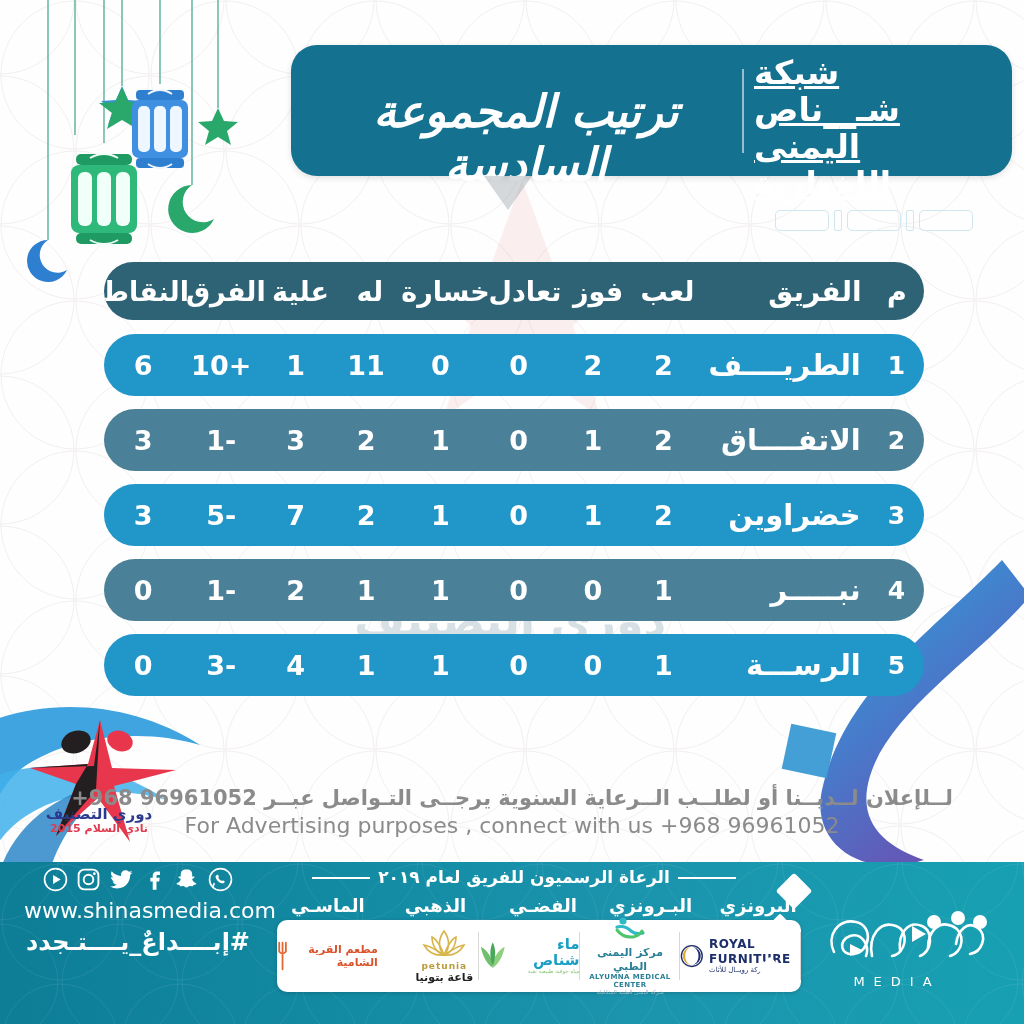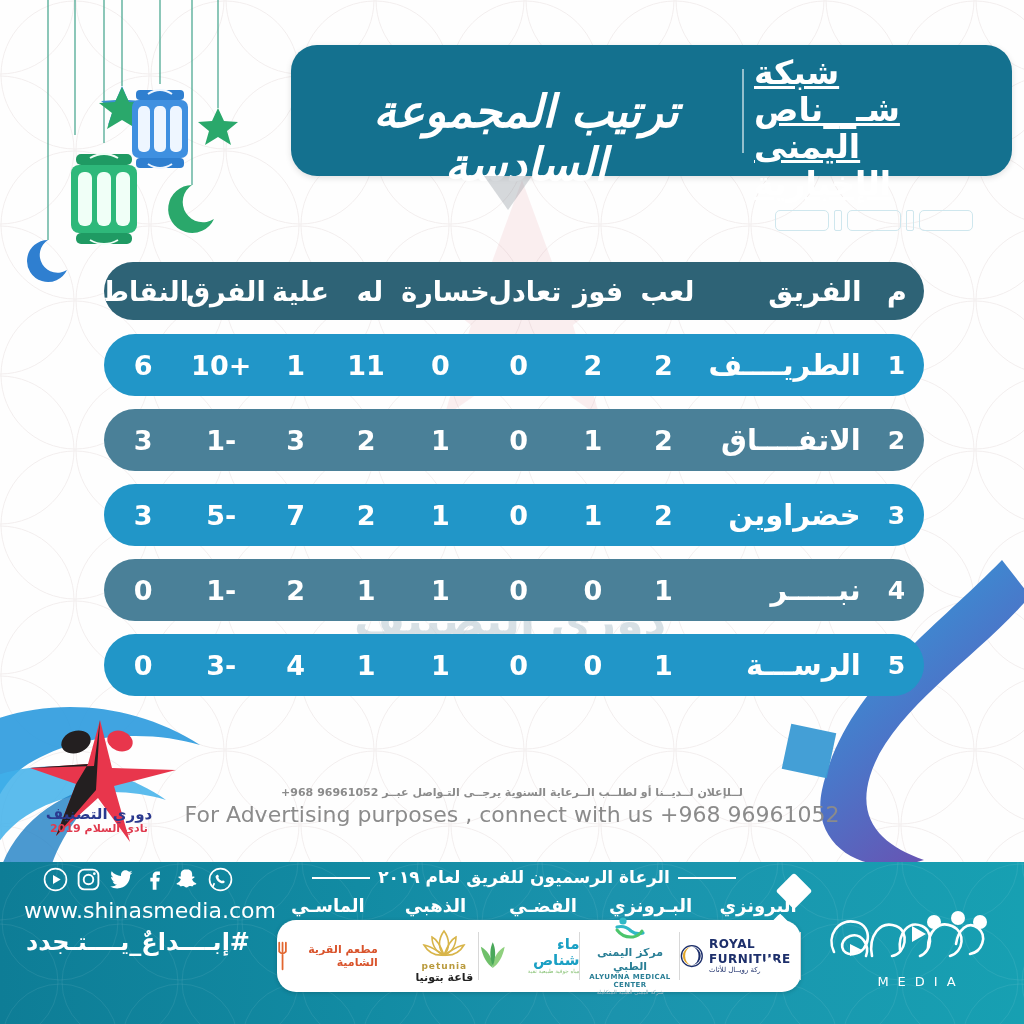--- a/index.html
+++ b/index.html
@@ -71,21 +71,21 @@
   .c{display:flex;align-items:center;justify-content:center;height:100%;font-size:27px;font-weight:600;}
   .c-rank{width:58px;font-size:25px;}
   .c-team{width:170px;justify-content:flex-start;padding-right:8px;font-size:29px;font-weight:700;}
   .c-num{width:74px;}
   .c-num.wide{width:82px;}
   .row.head .c{font-size:27px;font-weight:700;}
   .row.head .c-team{font-size:28px;}
 
   
   .adv{position:absolute;left:0;top:786px;width:1024px;text-align:center;color:#8b8b8b;}
-  .adv-ar{font-size:11px;font-weight:700;letter-spacing:.2px;}
+  .adv-ar{font-size:21px;font-weight:700;letter-spacing:.2px;}
   .adv-en{font-size:22px;font-weight:400;margin-top:3px;direction:ltr;}
 
   
   .footer{
     position:absolute;left:0;top:862px;width:1024px;height:162px;
     background:linear-gradient(90deg,#0e7d96 0%,#128ba3 35%,#1b93ad 60%,#17a0b2 100%);
     overflow:hidden;
   }
   .footer-pattern{position:absolute;inset:0;opacity:.25;}
 
@@ -95,40 +95,40 @@
   }
   .sp-line{display:inline-block;width:58px;height:1.6px;background:#ffffff;vertical-align:middle;margin:0 8px;}
   .tiers{
     position:absolute;left:286px;top:30px;width:514px;height:26px;
     display:flex;flex-direction:row-reverse;align-items:center;color:#ffffff;font-size:18px;font-weight:700;gap:24px;
   }
   .tier{flex:1;text-align:center;}
 
   .logo-strip{
     position:absolute;left:277px;top:58px;width:524px;height:72px;
-    background:#ffffff;border-radius:19px;display:flex;flex-direction:row-reverse;align-items:flex-start;
+    background:#ffffff;border-radius:10px;display:flex;flex-direction:row-reverse;align-items:flex-start;
     box-shadow:0 1px 4px rgba(0,0,0,.18);
   }
   .logo-cell{flex:1;height:100%;display:flex;align-items:center;justify-content:center;gap:5px;position:relative;}
   .logo-cell + .logo-cell::after{
     content:"";position:absolute;right:0;top:12px;height:48px;width:1px;background:#d8d8d8;
   }
   .lg-ar{font-size:11px;font-weight:700;line-height:1.22;}
   .lg-en{font-size:7px;font-weight:700;letter-spacing:.4px;}
   .lg-sub{font-size:5.5px;line-height:1.2;}
 
   
   .social{position:absolute;left:30px;top:4px;width:215px;display:flex;gap:7px;align-items:center;justify-content:center;}
   .si{width:26px;height:26px;display:flex;align-items:center;justify-content:center;}
   .site{position:absolute;left:24px;top:36px;width:228px;text-align:center;color:#ffffff;font-size:22px;direction:ltr;}
   .hashtag{position:absolute;left:24px;top:66px;width:228px;text-align:center;color:#ffffff;font-size:24px;font-weight:700;}
 
   .media-logo{position:absolute;right:28px;top:16px;width:180px;height:120px;}
   .media-word{
-    position:absolute;right:28px;top:112px;width:150px;text-align:center;color:#ffffff;
+    position:absolute;right:52px;top:112px;width:150px;text-align:center;color:#ffffff;
     font-size:13px;letter-spacing:9px;direction:ltr;
   }
   .diamonds{position:absolute;right:205px;top:10px;width:60px;height:150px;}
   .dm{position:absolute;background:#ffffff;transform:rotate(45deg);border-radius:3px;}
 
   
   .tlogo{position:absolute;left:8px;top:706px;width:190px;height:150px;}
   .tlogo-text{position:absolute;left:24px;top:805px;width:150px;text-align:center;}
   .tl1{font-size:15px;font-weight:700;color:#2b3a8f;letter-spacing:.2px;}
   .tl2{font-size:11px;font-weight:700;color:#e03a4e;margin-top:-1px;}
@@ -325,21 +325,21 @@
   </div>
 
   <svg class="tlogo" viewBox="0 0 190 150">
     <ellipse cx="68" cy="36" rx="15" ry="11" fill="#231f20" transform="rotate(-18 68 36)"></ellipse>
     <ellipse cx="112" cy="35" rx="13" ry="10" fill="#e8364c" transform="rotate(20 112 35)"></ellipse>
     <polygon points="92,14 104,62 168,64 106,80 122,136 90,92 48,130 68,78 22,62 80,58" fill="#e8364c"></polygon>
     <polygon points="92,14 86,60 22,62 80,58 68,78 48,130 88,84" fill="#231f20"></polygon>
   </svg>
   <div class="tlogo-text">
     <div class="tl1">دوري التصنيف</div>
-    <div class="tl2">نادي السلام 2019</div>
+    <div class="tl2">نادي السلام 2015</div>
   </div>
 
   <div class="adv">
     <div class="adv-ar">لــلإعلان لــديــنا أو لطلــب الــرعاية السنوية يرجــى التـواصل عبــر 96961052 968+</div>
     <div class="adv-en">For Advertising purposes , connect with us +968 96961052</div>
   </div>
 
   <div class="footer">
     <svg class="footer-pattern" viewBox="0 0 1024 162" preserveAspectRatio="none">
       <defs>

